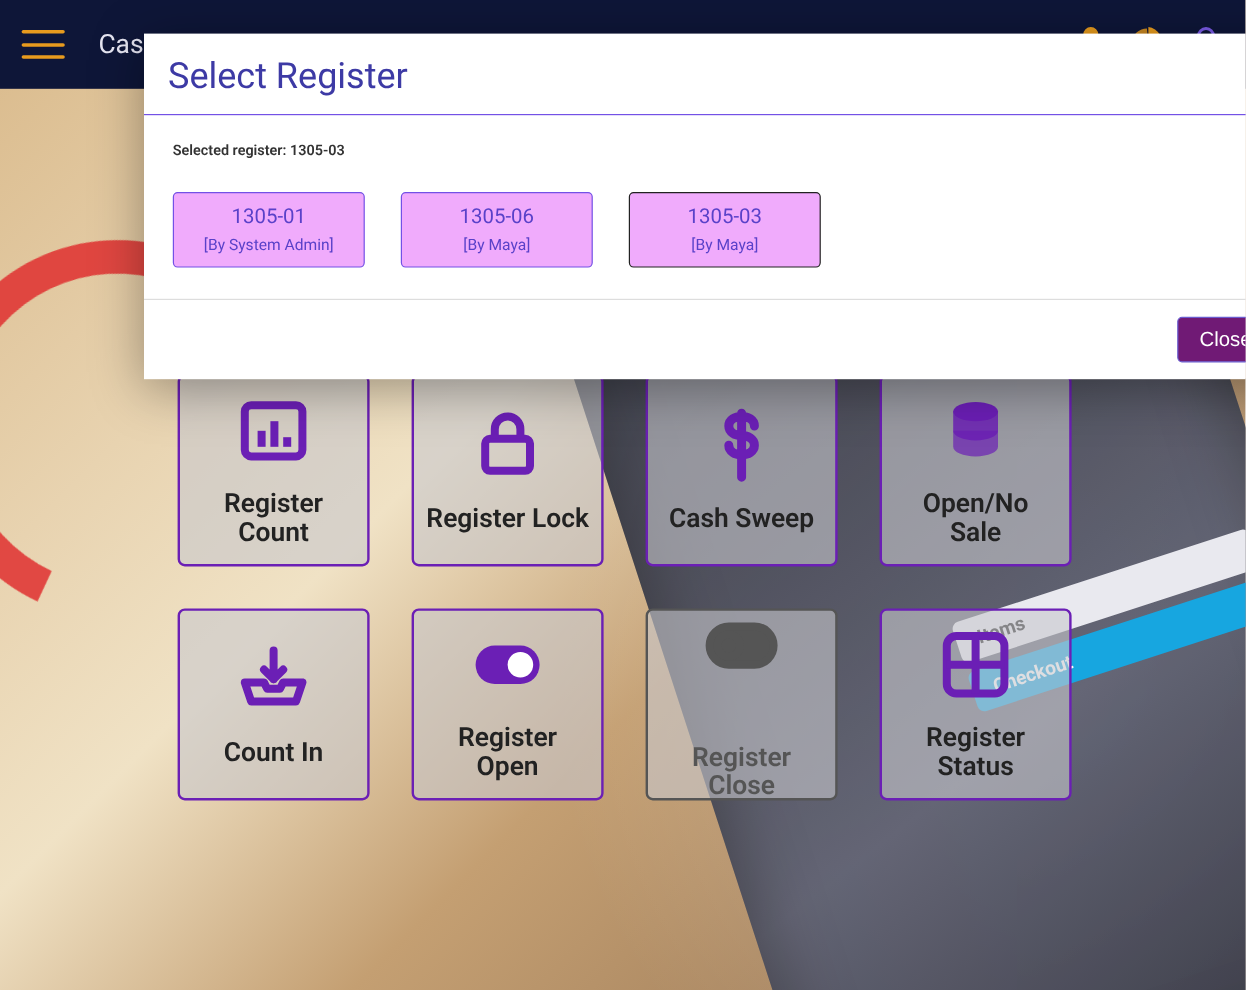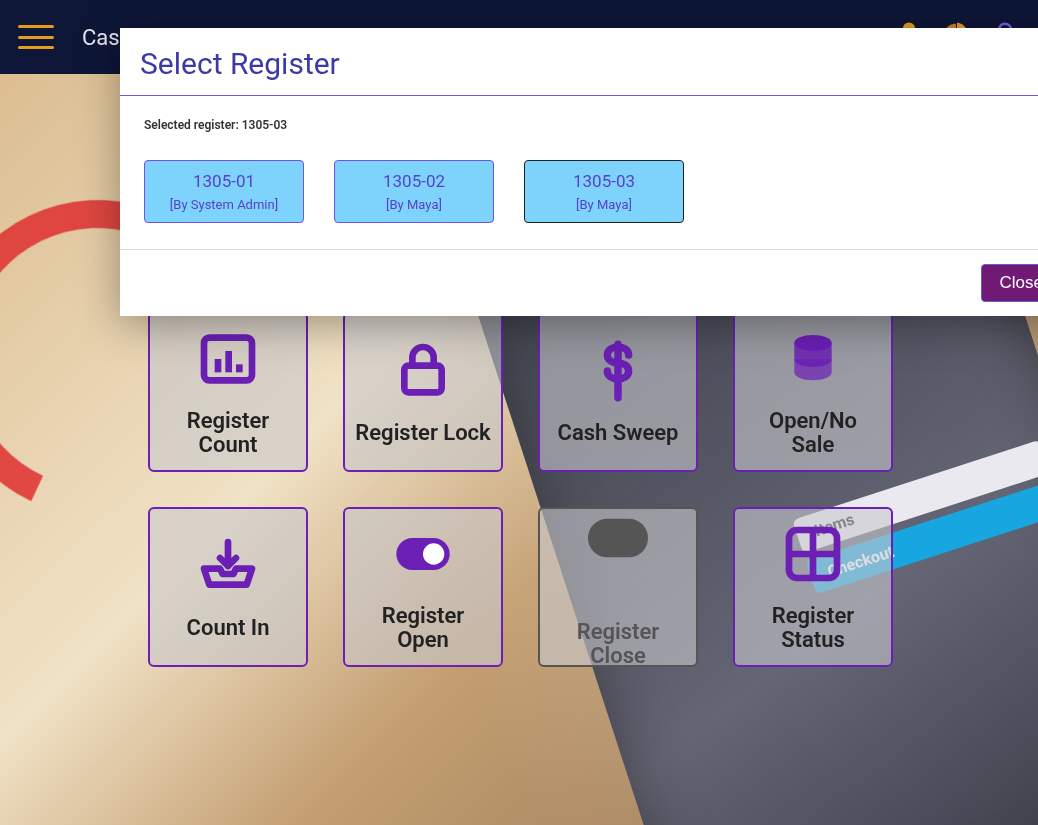--- a/index.html
+++ b/index.html
@@ -73,21 +73,21 @@
     border-radius:0; box-shadow: 0 8px 40px rgba(0,0,0,.35);
     z-index:6;
   }
   .modal-head { display:flex; align-items:center; justify-content:space-between; padding:18px 20px 14px; border-bottom:1px solid #7351e6; }
   .modal-title { font-size:30px; font-weight:400; color:#3d3aa5; }
   .modal-x { font-size:22px; color:#888; background:none; border:none; cursor:pointer; line-height:1; }
   .modal-body { padding:22px 24px 26px; border-bottom:1px solid #ddd; }
   .sel-label { font-size:12px; font-weight:600; color:#333; }
   .reg-row { display:flex; gap:30px; margin-top:28px; }
   .reg-btn {
-    width:160px; padding:10px 8px; border:1px solid #7351e6; color:#5a41c9; background:#7dd3fc;
+    width:160px; padding:10px 8px; border:1px solid #7351e6; color:#5a41c9; background:#f0abfc;
     border-radius:4px; text-align:center; cursor:pointer; font-size:15px;
   }
   .reg-btn.selected { border:1px solid #222; color:#5a41c9; }
   .reg-id { font-size:17px; }
   .reg-by { font-size:13px; margin-top:6px; }
   .modal-foot { padding:14px 18px; display:flex; justify-content:flex-end; }
   .close-btn { background:#701a75; color:#fff; border:1px solid #6a5cd0; padding:8px 18px; font-size:17px; border-radius:4px; cursor:pointer; }
 </style>
 </head>
 <body>
@@ -197,21 +197,21 @@
   <div class="modal-body">
     <div class="sel-label">
       <span>Selected register: </span><span>1305-03</span>
     </div>
     <div class="reg-row" id="reg-row">
         <div class="reg-btn">
           <div class="reg-id">1305-01</div>
                  <div class="reg-by">[By System Admin]</div>
         </div>
         <div class="reg-btn">
-          <div class="reg-id">1305-02</div>
+          <div class="reg-id">1305-06</div>
                  <div class="reg-by">[By Maya]</div>
         </div>
         <div class="reg-btn selected">
           <div class="reg-id">1305-03</div>
                  <div class="reg-by">[By Maya]</div>
         </div>
       </div>
   </div>
   <div class="modal-foot">
     <button class="close-btn">Close</button>

